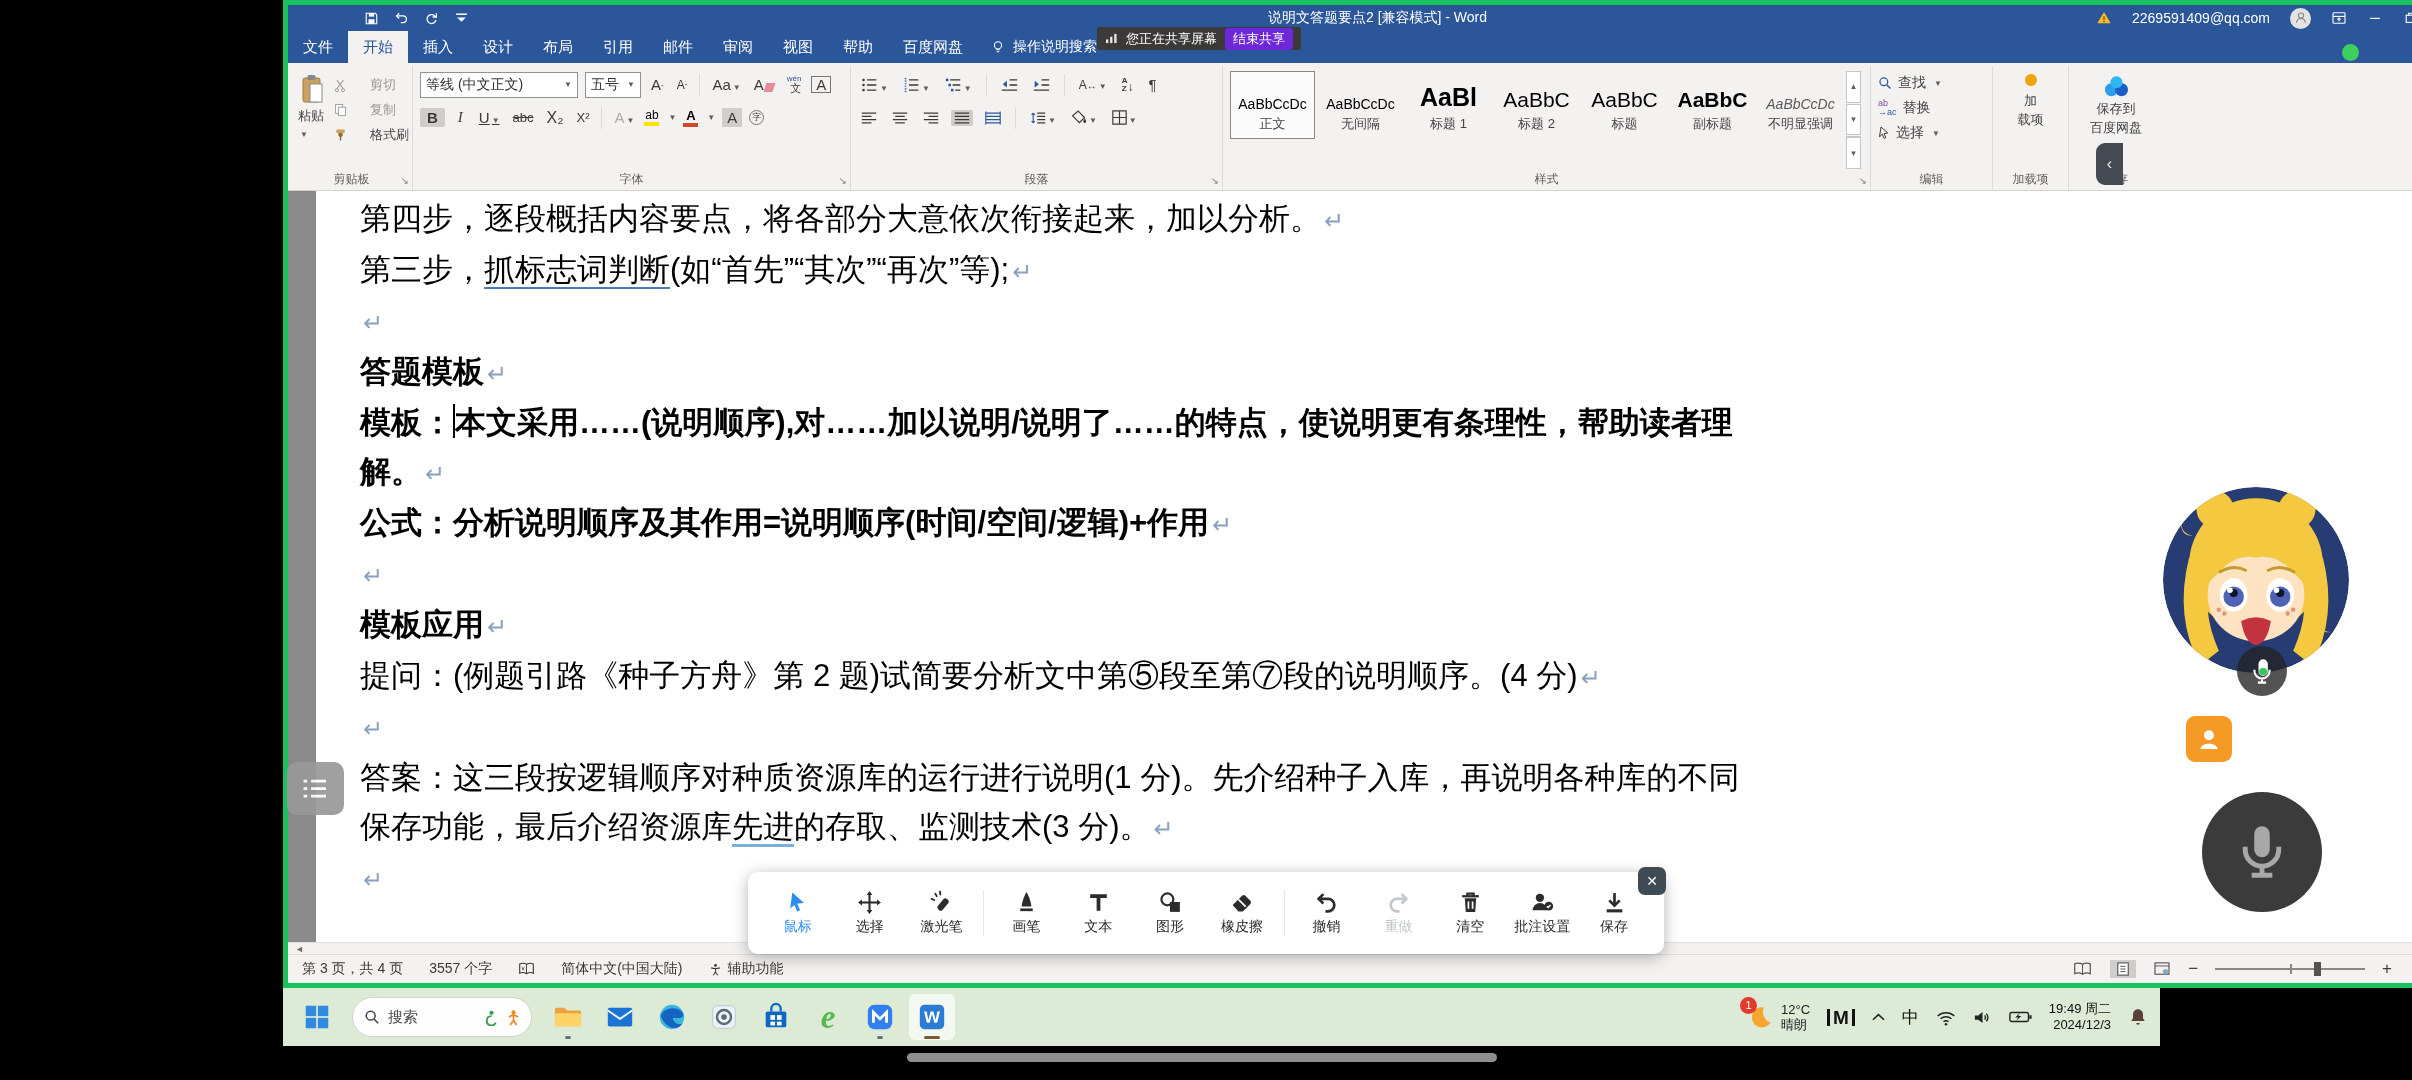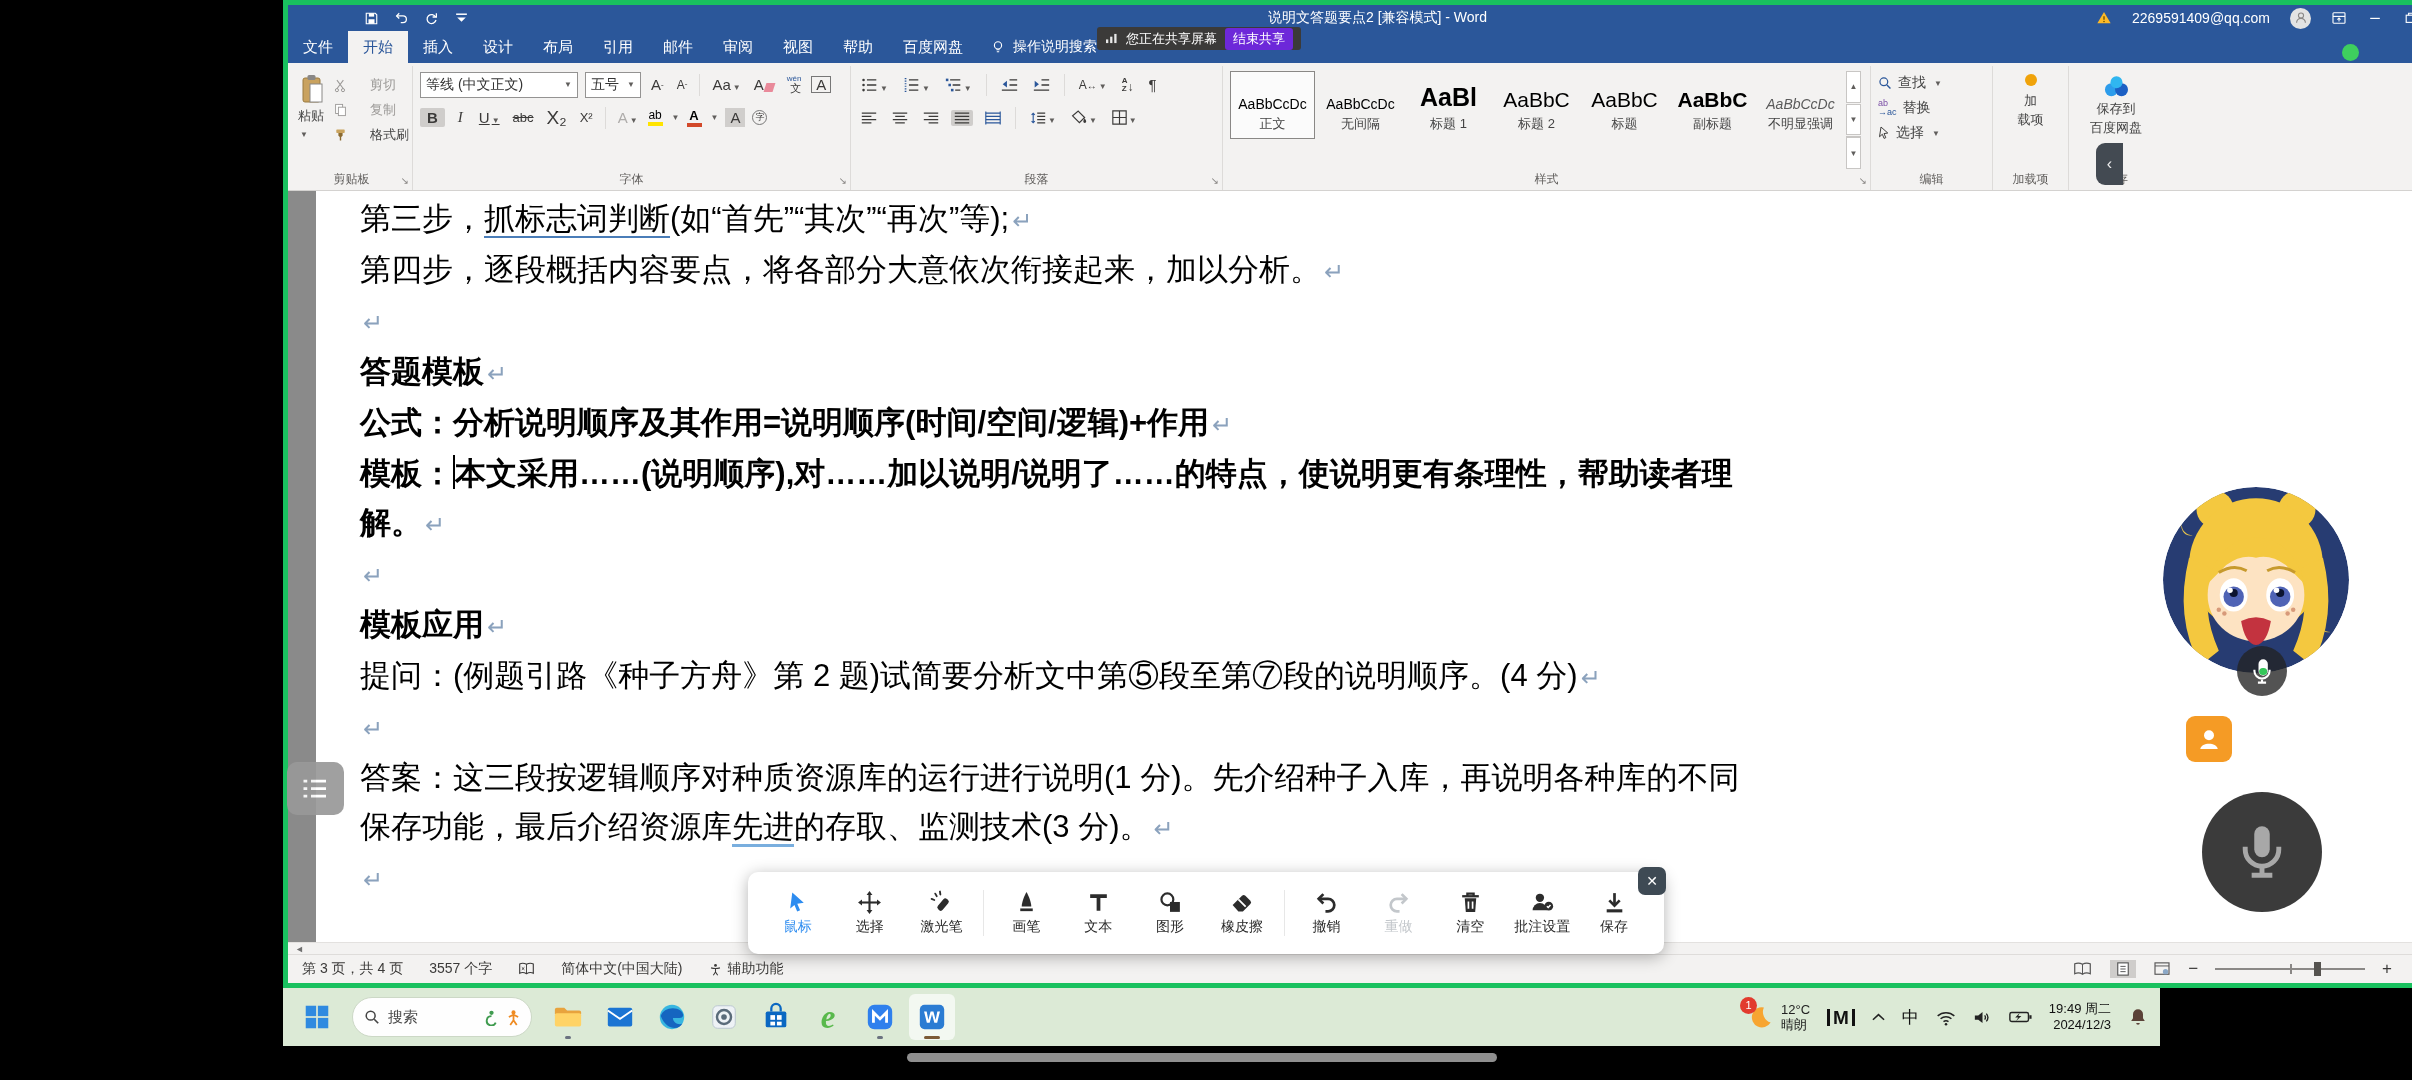--- a/index.html
+++ b/index.html
@@ -339,21 +339,21 @@
             <span style="color:#2b579a;">wén</span>
             <span style="font-size:11px;">文</span>
           </span>
         <span class="ic" style="border:1px solid #777;padding:0 4px;">A</span>
       </div>
       <div class="rowi">
         <span class="ic pressed" style="font-weight:bold;padding:2px 7px;">B</span>
         <span class="ic" style="font-style:italic;font-family:'Liberation Serif',serif;padding:2px 6px;">I</span>
         <span class="ic" style="text-decoration:underline;">U<span class="caret">▼</span></span>
         <span class="ic" style="text-decoration:line-through;font-size:13px;">abc</span>
-        <span class="ic" style="font-size:19px;">X₂</span>
+        <span class="ic" style="font-size:16px;">X₂</span>
         <span class="ic" style="font-size:13px;">X²</span>
         <span class="vr"></span>
         <span class="ic" style="color:#aeacaa;">A<span class="caret">▼</span></span>
         <span class="lbar">
             <span style="font-size:12px;">ab</span>
             <span class="bb" style="background:#ffe400;"></span>
           </span>
         <span class="caret">▼</span>
         <span class="lbar">
             <span style="font-size:13px;font-weight:bold;">A</span>
@@ -559,26 +559,26 @@
         <span>保存到</span>
           <span>百度网盘</span>
       </div>
       <span class="glabel">保存</span>
     </div>
   </div>
 
   <div class="docarea">
     <div class="page">
       <div class="doctext" id="doc-text">
+          <p><span>第四步，逐段概括内容要点，将各部分大意依次衔接起来，加以分析。</span><span class="mark">↵</span></p>
           <p><span>第三步，</span><span class="u">抓标志词判断</span><span>(如“首先”“其次”“再次”等);</span><span class="mark">↵</span></p>
-          <p><span>第四步，逐段概括内容要点，将各部分大意依次衔接起来，加以分析。</span><span class="mark">↵</span></p>
           <p><span class="mark">↵</span></p>
           <p><span class="b">答题模板</span><span class="mark">↵</span></p>
+          <p><span class="b">模板：</span><span class="cursor"></span><span class="b">本文采用……(说明顺序),对……加以说明/说明了……的特点，使说明更有条理性，帮助读者理解。</span><span class="mark">↵</span></p>
           <p><span class="b">公式：分析说明顺序及其作用=说明顺序(时间/空间/逻辑)+作用</span><span class="mark">↵</span></p>
-          <p><span class="b">模板：</span><span class="cursor"></span><span class="b">本文采用……(说明顺序),对……加以说明/说明了……的特点，使说明更有条理性，帮助读者理解。</span><span class="mark">↵</span></p>
           <p><span class="mark">↵</span></p>
           <p><span class="b">模板应用</span><span class="mark">↵</span></p>
           <p><span>提问：(例题引路《种子方舟》第 2 题)试简要分析文中第⑤段至第⑦段的说明顺序。(4 分)</span><span class="mark">↵</span></p>
           <p><span class="mark">↵</span></p>
           <p><span>答案：这三段按逻辑顺序对种质资源库的运行进行说明(1 分)。先介绍种子入库，再说明各种库的不同保存功能，最后介绍资源库</span><span class="spell">先进</span><span>的存取、监测技术(3 分)。</span><span class="mark">↵</span></p>
           <p><span class="mark">↵</span></p>
         </div>
     </div>
     <div class="vscroll">
       <div class="varrow">▲</div>

